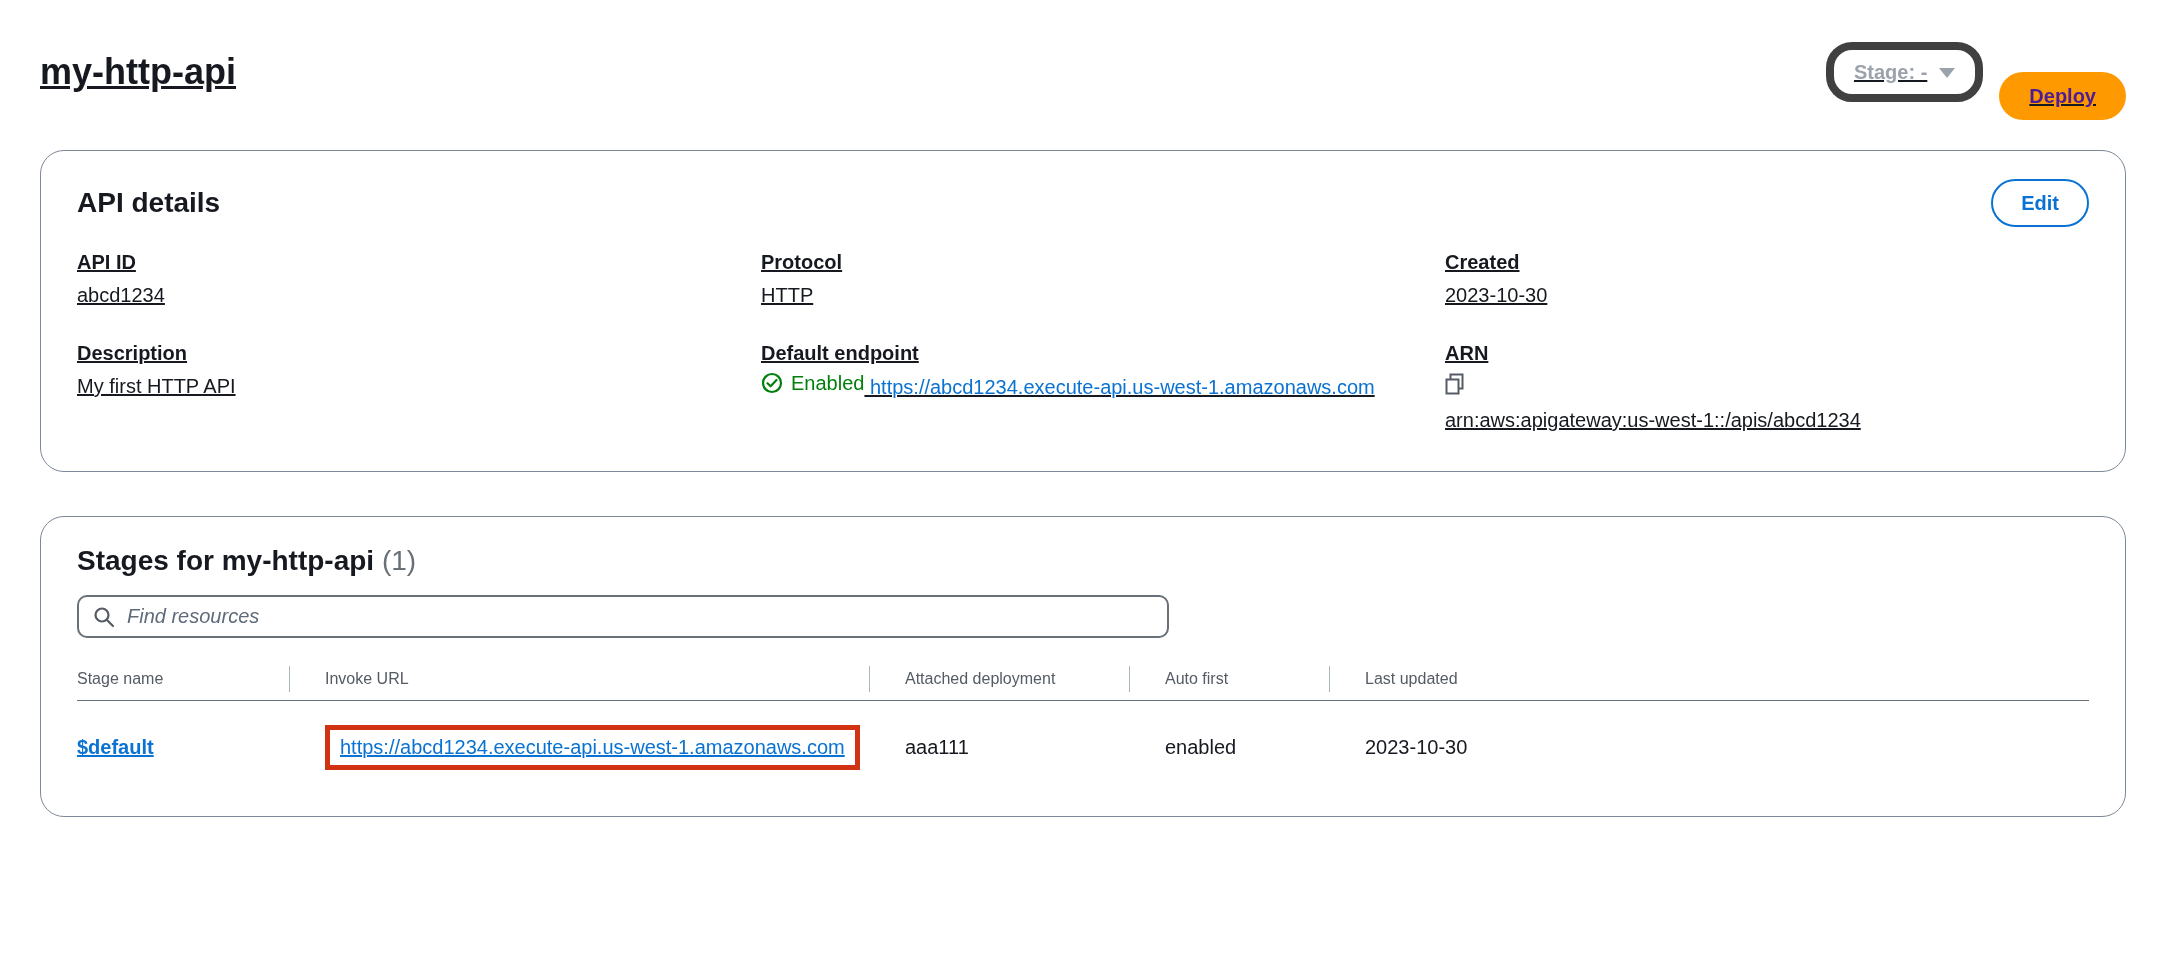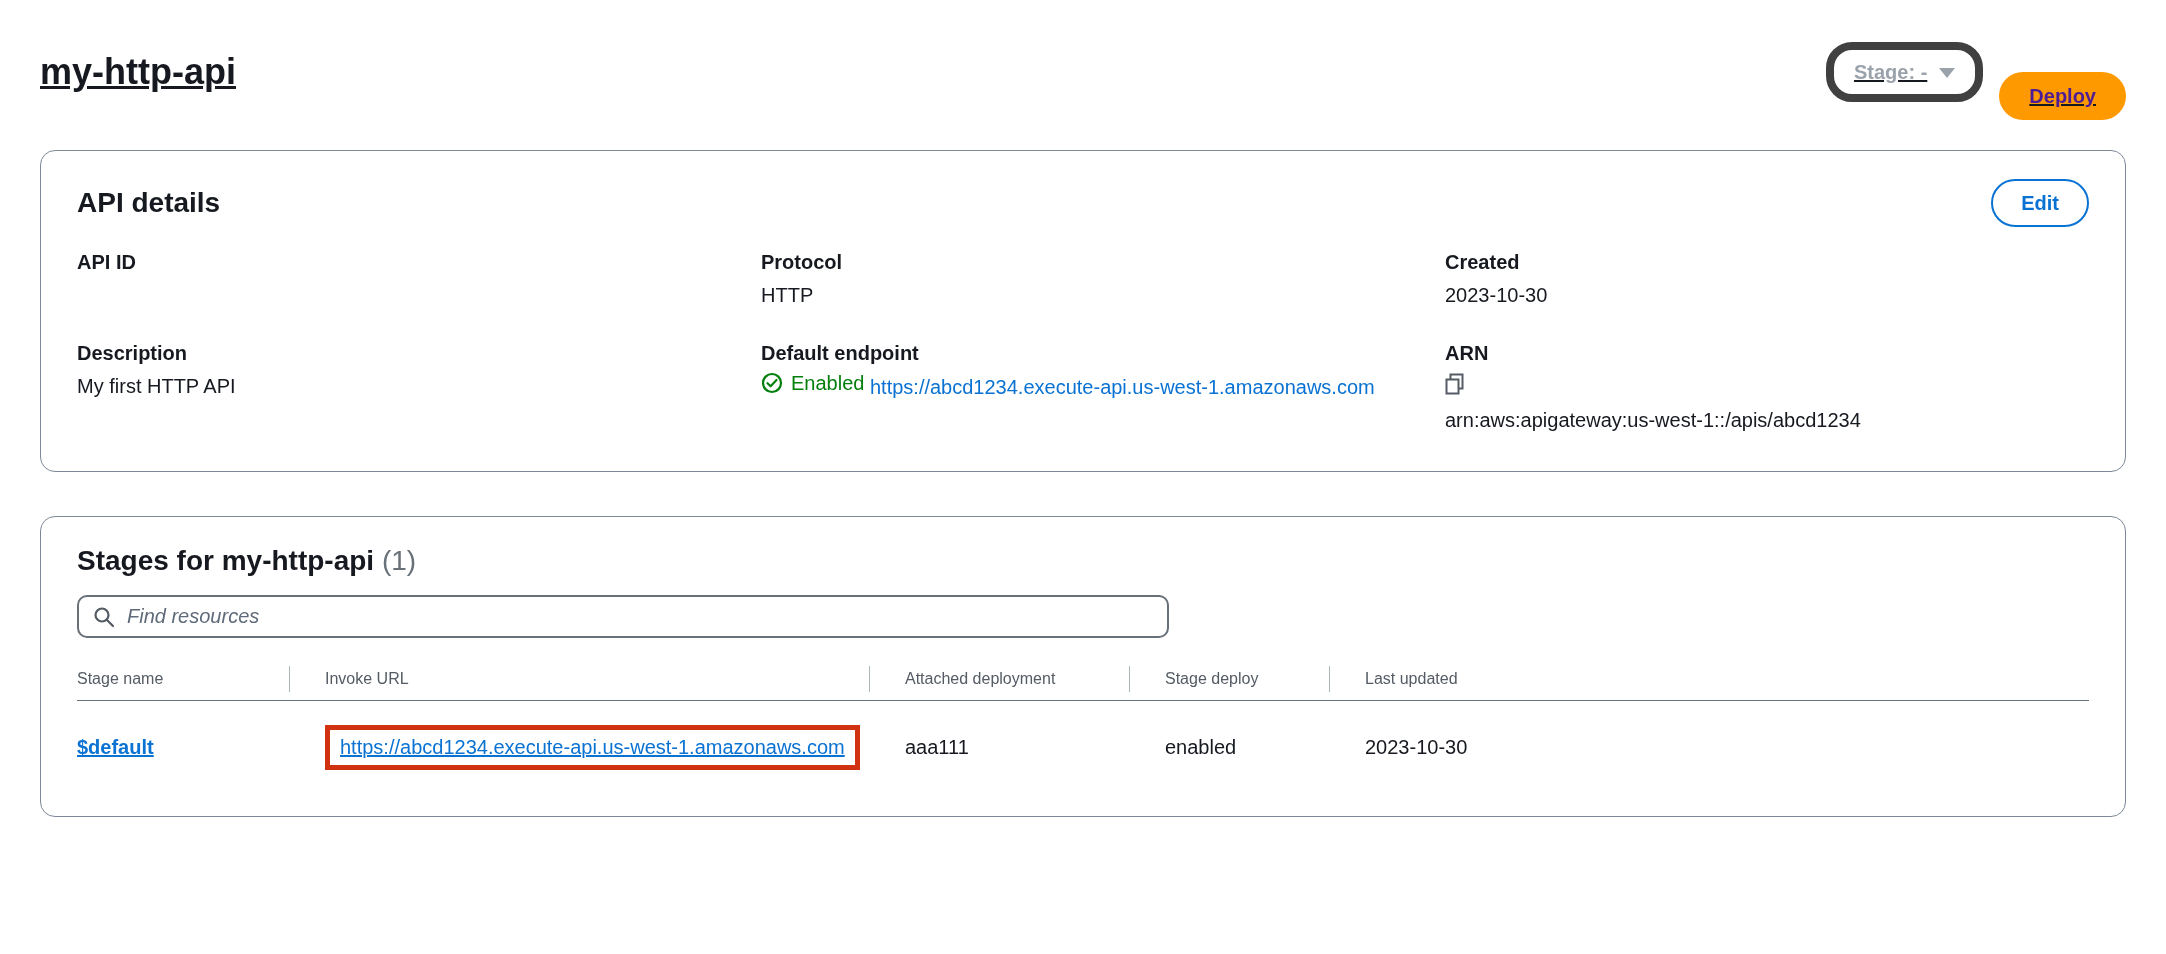--- a/index.html
+++ b/index.html
@@ -56,40 +56,41 @@
     color: #4c1d95;
     margin-top: 48px;
   }
   .btn-edit {
     border: 2px solid #0972d3;
     background: #fff;
     color: #0972d3;
   }
   .panel {
     border: 1.5px solid #7d8998;
-    border-radius: 15px;
+    border-radius: 24px;
     padding: 28px 36px 36px 36px;
     margin-bottom: 44px;
   }
   .panel-header {
     display: flex;
     justify-content: space-between;
     align-items: center;
     margin-bottom: 24px;
   }
   .panel-title {
     font-size: 28px;
     font-weight: 700;
     color: #16191f;
   }
   .details-grid {
     display: grid;
     grid-template-columns: 1fr 1fr 1fr;
     row-gap: 32px;
     column-gap: 40px;
+    text-decoration: underline;
   }
   .field-label {
     font-weight: 700;
     font-size: 20px;
     color: #16191f;
     margin-bottom: 6px;
   }
   .field-value {
     font-size: 20px;
     color: #16191f;
@@ -220,20 +221,21 @@
 </div>
 
 <div class="panel">
   <div class="panel-header">
     <div class="panel-title">API details</div>
     <button class="btn btn-edit">Edit</button>
   </div>
   <div class="details-grid">
     <div>
       <div class="field-label">API ID</div>
+      <div class="field-value">abcd1234</div>
     </div>
     <div>
       <div class="field-label">Protocol</div>
       <div class="field-value">HTTP</div>
     </div>
     <div>
       <div class="field-label">Created</div>
       <div class="field-value">2023-10-30</div>
     </div>
     <div>
@@ -280,21 +282,21 @@
       </svg>
     </span>
     <input type="text" placeholder="Find resources" style="">
   </div>
   <table class="stages">
     <thead>
       <tr>
         <th class="col-stage">Stage name</th>
         <th class="col-invoke">Invoke URL</th>
         <th class="col-deploy">Attached deployment</th>
-        <th class="col-auto">Stage deploy</th>
+        <th class="col-auto">Auto first</th>
         <th>Last updated</th>
       </tr>
     </thead>
     <tbody>
       <tr>
         <td><a href="#" class="stage-link">$default</a></td>
         <td>
           <span class="invoke-cell">
             <a href="#">https://abcd1234.execute-api.us-west-1.amazonaws.com</a>
           </span>

